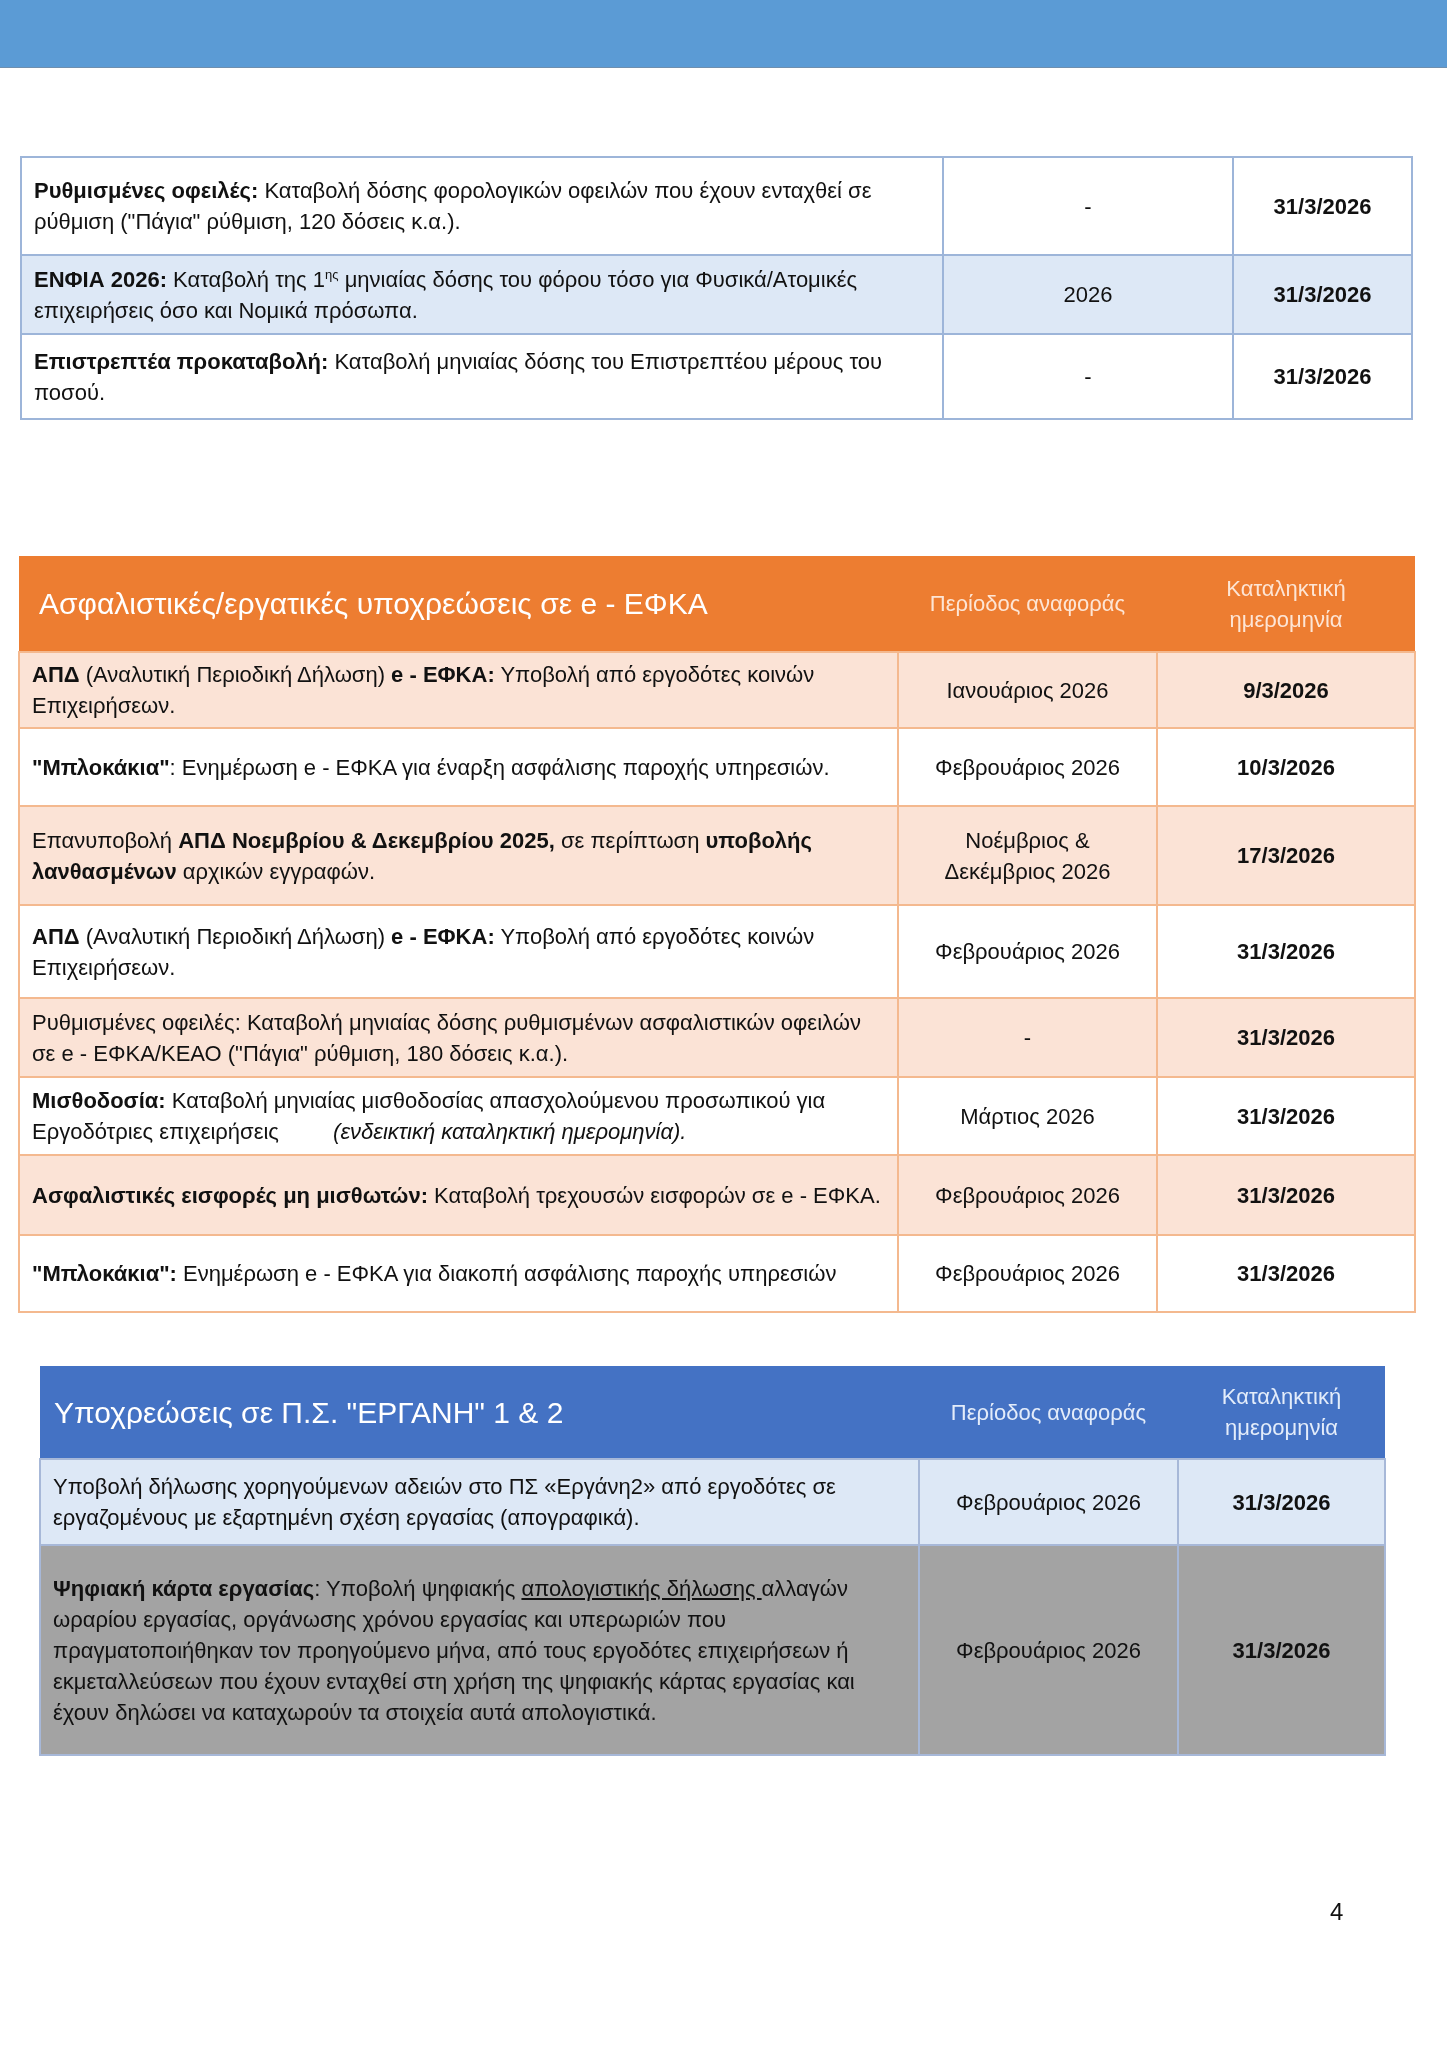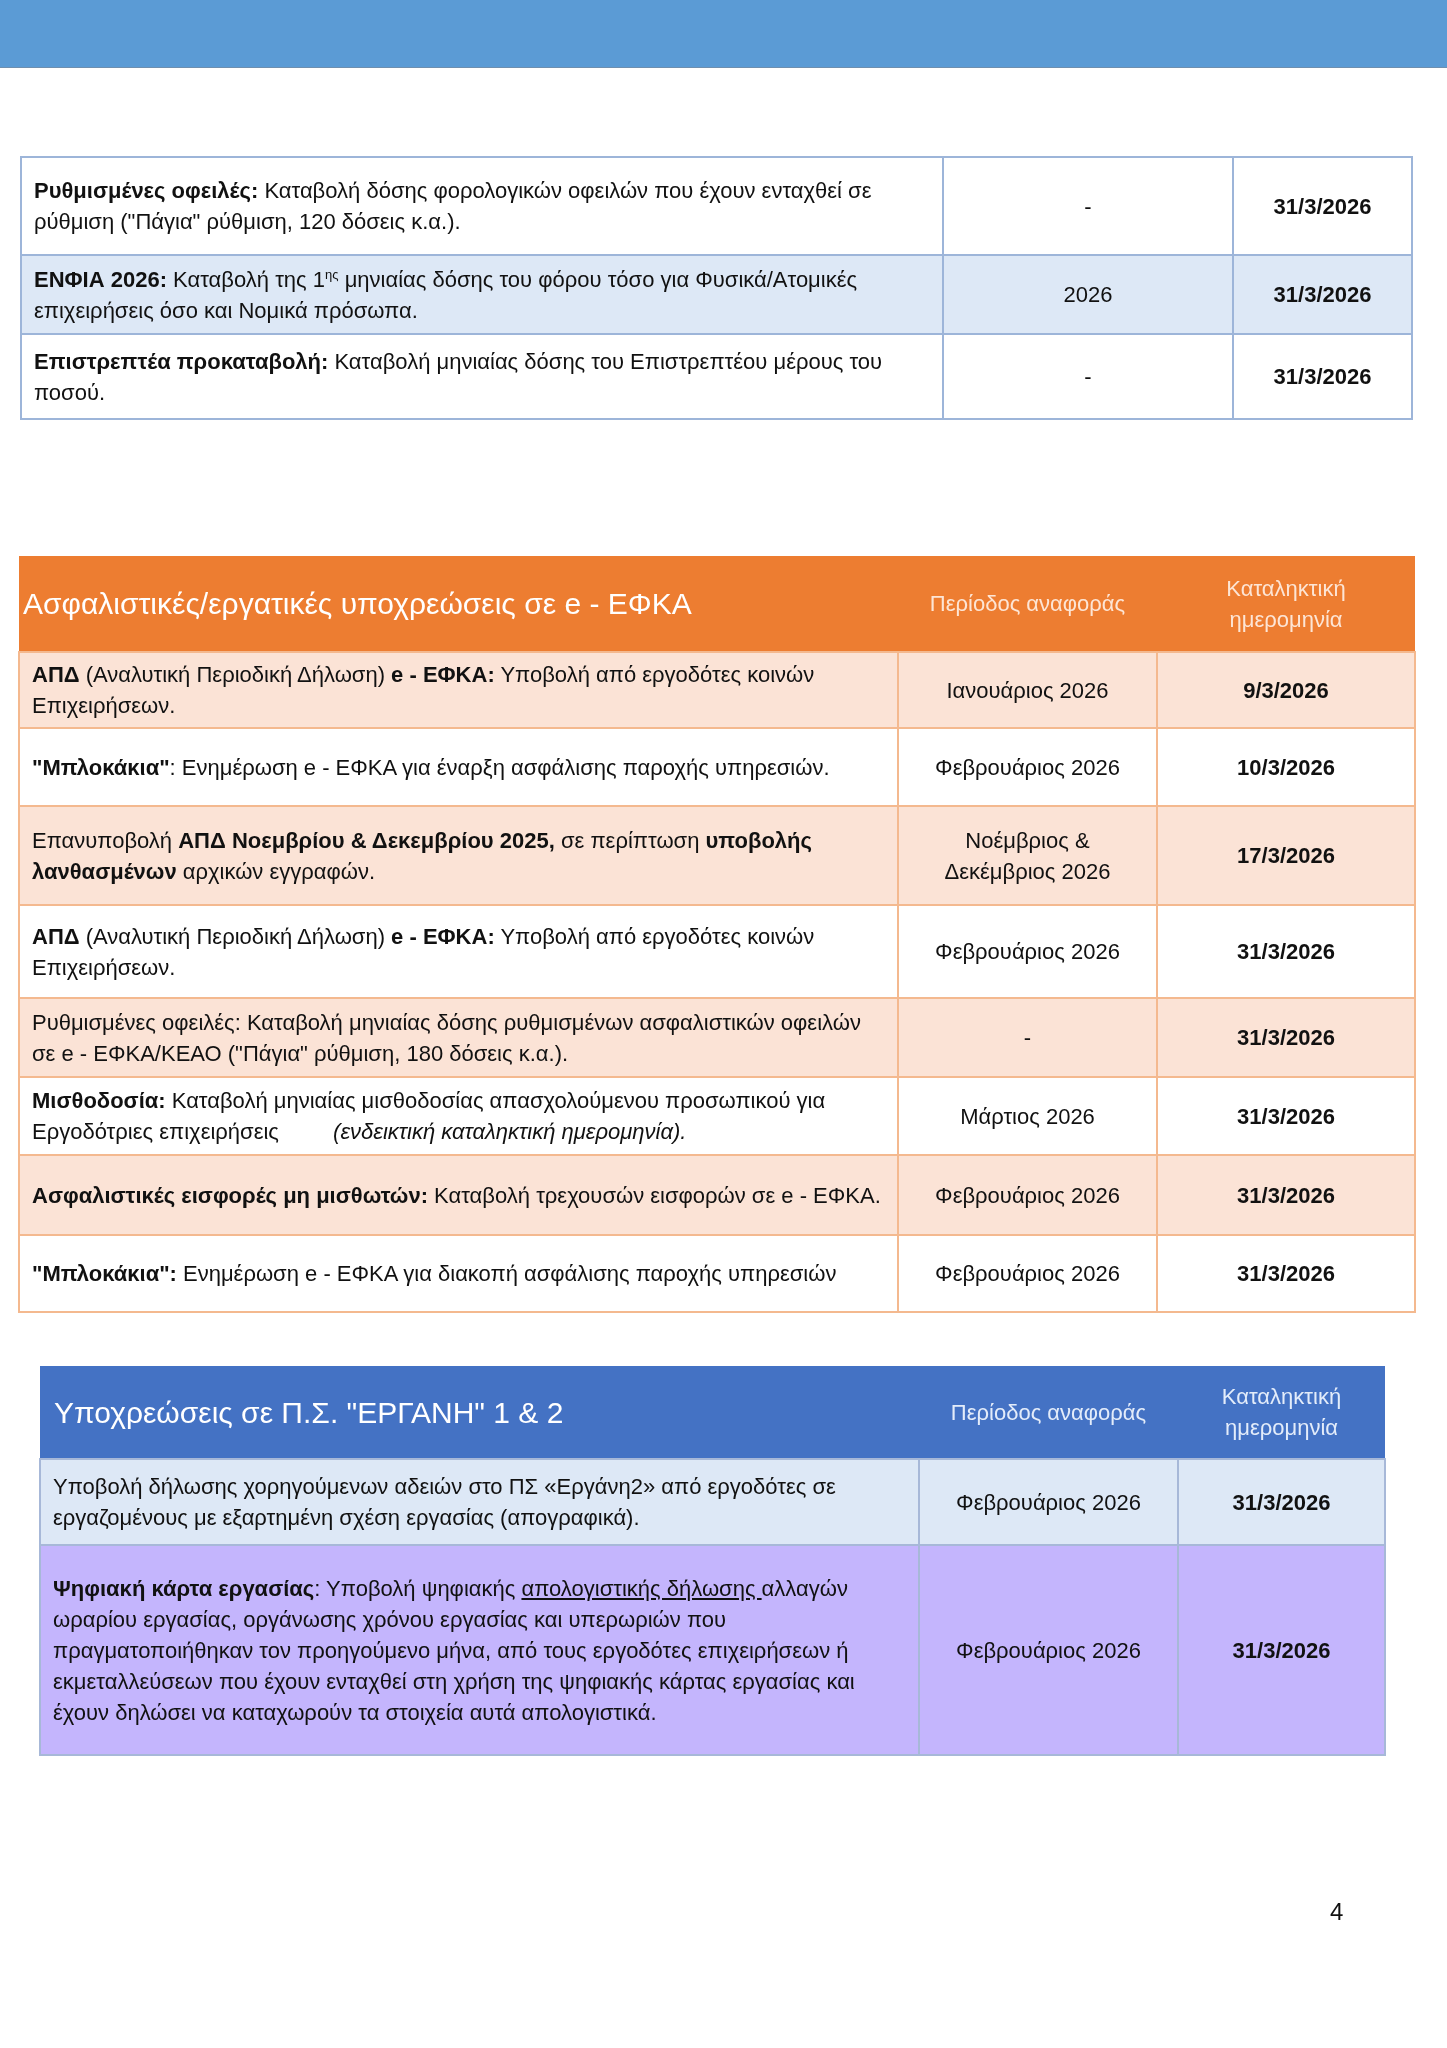--- a/index.html
+++ b/index.html
@@ -14,33 +14,33 @@
   .c-center { text-align: center; }
   .c-date { text-align: center; font-weight: bold; }
   
   #t1 { left: 20px; top: 156px; width: 1391px; }
   #t1 td { border: 2px solid #9db5d9; }
   #t1 tr.alt td { background: #dde8f6; }
   #t1 tr.plain td { background: #ffffff; }
   
   #t2 { left: 18px; top: 556px; width: 1396px; }
   #t2 th { background: #ED7D31; color: #fff; font-weight: normal; border: none; }
-  #t2 th.title { text-align: left; font-size: 30px; padding-left: 4px; }
+  #t2 th.title { text-align: left; font-size: 30px; padding-left: 20px; }
   #t2 th.colh { font-size: 22px; line-height: 31px; text-align: center; color: #fde5d5; }
   #t2 td { border: 2px solid #f4b98f; }
   #t2 tr.alt td { background: #fbe3d6; }
   #t2 tr.plain td { background: #ffffff; }
   
   #t3 { left: 39px; top: 1366px; width: 1345px; }
   #t3 th { background: #4472C4; color: #fff; font-weight: normal; border: none; }
   #t3 th.title { text-align: left; font-size: 30px; padding-left: 14px; }
   #t3 th.colh { font-size: 22px; line-height: 31px; text-align: center; color: #e3ecfa; }
   #t3 td { border: 2px solid #a7b8d8; }
   #t3 tr.alt td { background: #dde8f6; }
-  #t3 tr.plain td { background: #c4b5fd; }
+  #t3 tr.plain td { background: #a3a3a3; }
   b { font-weight: bold; }
   i { font-style: italic; margin-left: 48px; }
   u { text-decoration: underline; }
   sup { font-size: 13px; line-height: 0; }
   .page-num { position: absolute; left: 1330px; top: 1898px; font-size: 24px; }
 </style>
 </head>
 <body>
 
 <div class="top-band"></div>

